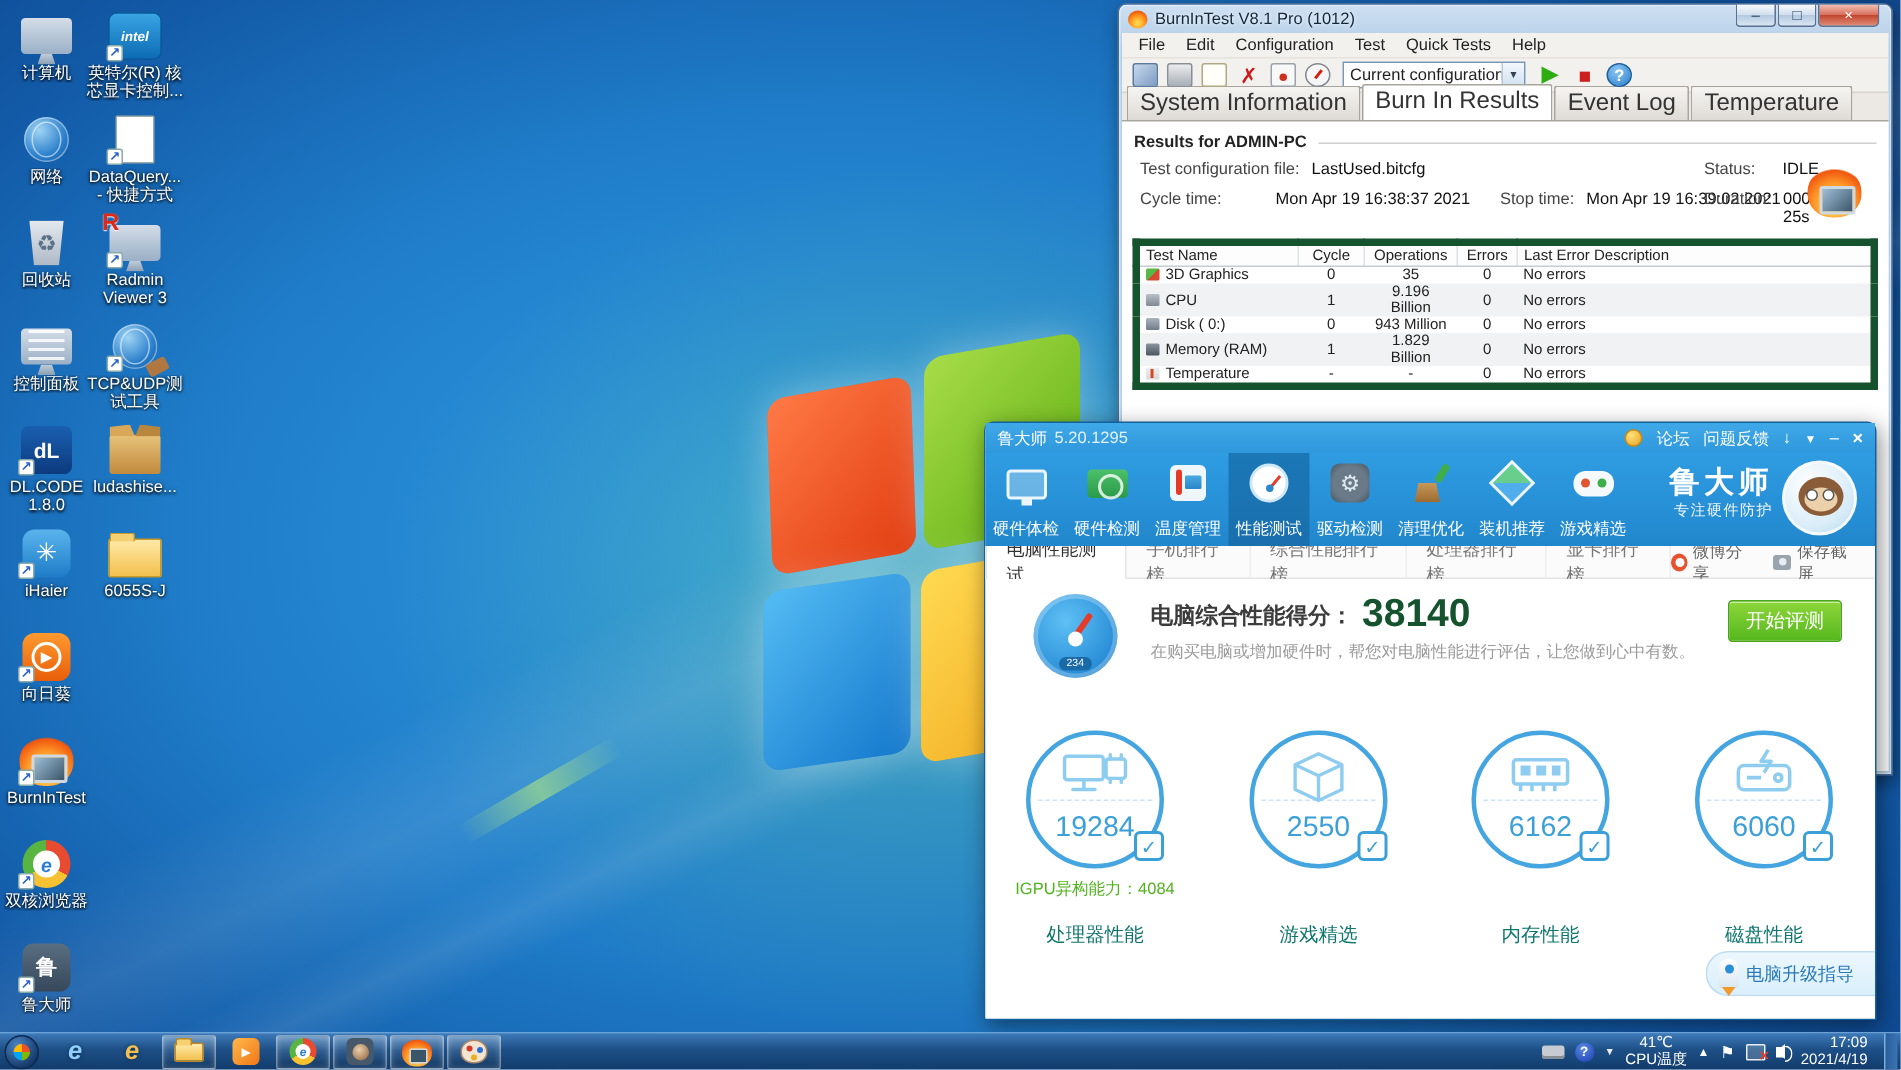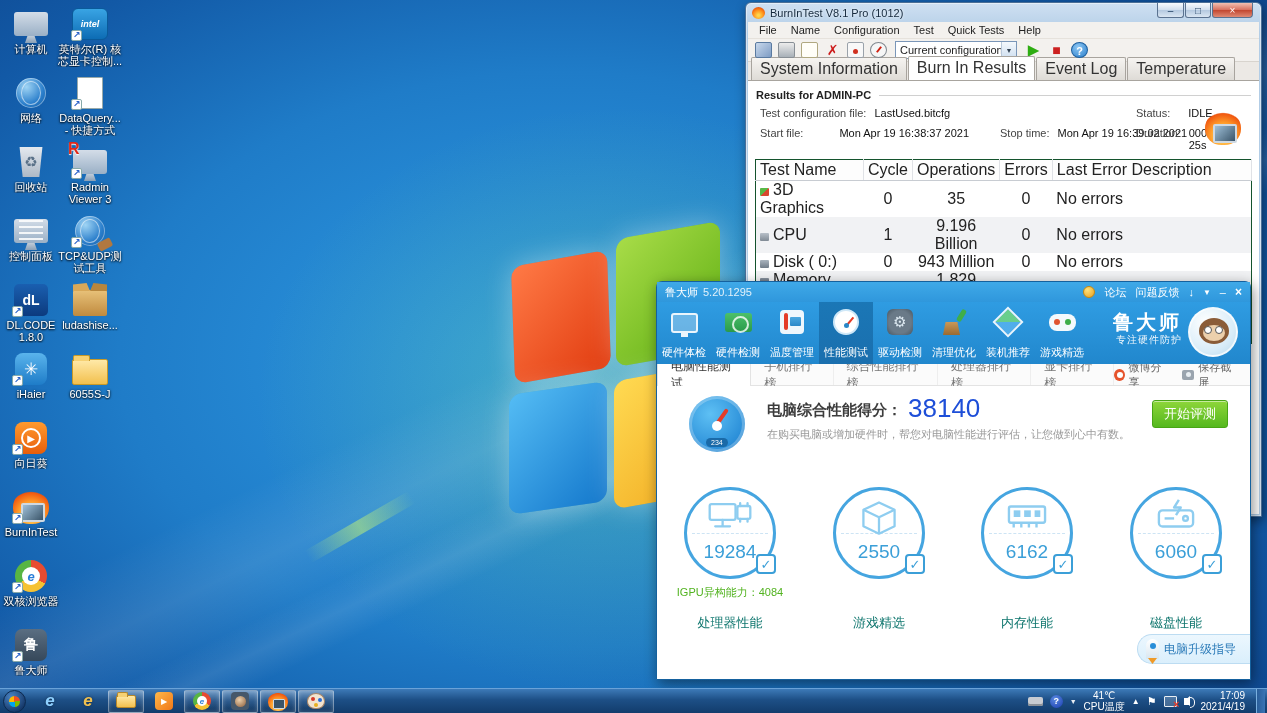--- a/index.html
+++ b/index.html
@@ -87,21 +87,21 @@
 .bit-tab.active{background:#fff;padding-bottom:3px;position:relative;z-index:2}
 .bit-content{position:absolute;left:0;right:0;top:58px;bottom:0;background:#fff;border-top:1px solid #a8a49e;font-size:11px;color:#222}
 .grp{display:flex;align-items:center;margin:8px 8px 4px}
 .grp b{font-size:11px;white-space:nowrap}
 .grp .ln{flex:1;height:1px;background:#d0d0d0;margin-left:8px}
 .info{position:relative;margin:2px 10px;height:48px}
 .irow{position:absolute;display:flex;font-size:11px}
 .ilabel{color:#444;margin-right:8px}
 .ival{color:#111}
 .bit-flame{position:absolute;right:8px;top:6px}
-.bit-table{margin:6px 7px;border:1px solid #14532d;border-collapse:collapse;width:calc(100% - 14px);font-size:16px}
+.bit-table{margin:6px 7px;border:5px solid #14532d;border-collapse:collapse;width:calc(100% - 14px);font-size:10px}
 .bit-table th{font-weight:normal;text-align:left;border-bottom:1px solid #c8ccd2;border-right:1px solid #e0e2e6;padding:1px 4px;color:#222;background:#fdfdfd}
 .bit-table td{padding:0px 4px;color:#222}
 .bit-table tr.alt td{background:#f1f2f4}
 .c-center{text-align:center !important}
 .rowic{display:inline-block;width:9px;height:8px;border-radius:1px;margin-right:4px;vertical-align:-1px}
 .ri-2d{background:linear-gradient(#6a9ae0,#2a5cb0)}
 .ri-3d{background:linear-gradient(135deg,#58b847 50%,#d84830 50%)}
 .ri-cpu{background:linear-gradient(#b8c0c8,#808a94)}
 .ri-disk{background:linear-gradient(#aab4be,#707c88)}
 .ri-mem{background:linear-gradient(#8a94a0,#4a5560)}
@@ -155,21 +155,21 @@
 .cam::after{content:"";position:absolute;left:4px;top:2px;width:5px;height:5px;background:#e8eef2;border-radius:50%}
 .lu-content{position:absolute;left:0;right:0;top:104px;bottom:0;background:#fff}
 .score-row{display:flex;align-items:flex-start;padding:10px 0 0 32px}
 .gauge{width:56px;height:56px;border-radius:50%;background:radial-gradient(circle at 38% 32%,#5ec0f4,#2a8ed8 70%,#1a70b8);position:relative;box-shadow:inset 0 0 0 3px rgba(255,255,255,.25)}
 .gauge::before{content:"";position:absolute;left:26px;top:10px;width:4px;height:20px;background:#e43c28;border-radius:2px;transform:rotate(35deg);transform-origin:50% 90%}
 .gauge::after{content:"";position:absolute;left:23px;top:25px;width:10px;height:10px;border-radius:50%;background:#fff}
 .gbadge{position:absolute;left:17px;bottom:5px;background:#1a6aa8;color:#fff;font-size:7px;padding:0 5px;border-radius:6px;line-height:9px}
 .score-txt{margin-left:22px}
 .score-l1{display:flex;align-items:flex-end}
 .score-label{font-size:15px;font-weight:bold;color:#3c3c3c}
-.score-val{font-size:26px;font-weight:normal;color:#1d4ed8;margin-left:6px;line-height:24px}
+.score-val{font-size:26px;font-weight:bold;color:#14532d;margin-left:6px;line-height:24px}
 .score-desc{font-size:11px;color:#9a9a9a;margin-top:7px}
 .start-btn{position:absolute;right:22px;top:14px;width:76px;height:28px;background:linear-gradient(#8ed63a,#55b81e);border:1px solid #48a515;border-radius:3px;color:#fff;font-size:13px;display:flex;align-items:center;justify-content:center;box-shadow:inset 0 1px 0 rgba(255,255,255,.5)}
 .cat{position:absolute;top:101px;width:92px;height:92px;border:3px solid #45a5e0;border-radius:50%;background:#fff}
 .cat::before{content:"";position:absolute;left:5px;right:5px;top:50%;border-top:1px dashed #cde4f4}
 .cat svg{position:absolute;left:50%;top:8px;transform:translateX(-50%)}
 .cat-num{position:absolute;left:0;right:0;bottom:13px;text-align:center;font-size:19px;color:#3b9fd8}
 .chk{position:absolute;right:-3px;bottom:2px;width:20px;height:20px;background:#fff;border:2px solid #3b9fd8;border-radius:4px;color:#3b9fd8;font-size:13px;font-weight:bold;text-align:center;line-height:17px}
 .cat-label{position:absolute;top:228px;width:120px;text-align:center;font-size:13px;color:#0f766e}
 .cat-extra{position:absolute;top:199px;width:146px;left:0;text-align:center;font-size:11px;color:#52b320}
 .upgrade{position:absolute;right:0;top:248px;display:flex;align-items:center;gap:5px;background:linear-gradient(#ecf7fe,#daeffc);border:1px solid #bcdcf2;border-right:none;border-radius:15px 0 0 15px;padding:4px 14px 4px 8px;color:#2a7ab8;font-size:12px}
@@ -366,21 +366,21 @@
     <span class="cbtn max">
         <span>□</span>
       </span>
     <span class="cbtn close">
         <span>×</span>
       </span>
   </div>
   <div class="bit-body">
     <div class="bit-menu">
       <span>File</span>
-      <span>Name</span>
+      <span>Edit</span>
       <span>Configuration</span>
       <span>Test</span>
       <span>Quick Tests</span>
       <span>Help</span>
     </div>
     <div class="bit-tools">
       <span class="tbi tbi-save"></span>
       <span class="tbi tbi-rep"></span>
       <span class="tbi tbi-page"></span>
       <span class="tbi tbi-del">✗</span>
@@ -404,21 +404,21 @@
       <div class="grp">
         <b>Results for ADMIN-PC</b>
           <span class="ln"></span>
       </div>
       <div class="info">
         <div class="irow" style="left:2px;top:2px">
             <span class="ilabel">Test configuration file:</span>
             <span class="ival">LastUsed.bitcfg</span>
           </div>
         <div class="irow" style="left:2px;top:22px">
-            <span class="ilabel" style="margin-right:36px">Start file:</span>
+            <span class="ilabel" style="margin-right:36px">Cycle time:</span>
             <span class="ival">Mon Apr 19 16:38:37 2021</span>
           </div>
         <div class="irow" style="left:242px;top:22px">
             <span class="ilabel">Stop time:</span>
             <span class="ival">Mon Apr 19 16:39:02 2021</span>
           </div>
         <div class="irow" style="left:378px;top:2px">
             <span class="ilabel" style="margin-right:18px">Status:</span>
             <span class="ival">IDLE</span>
           </div>

